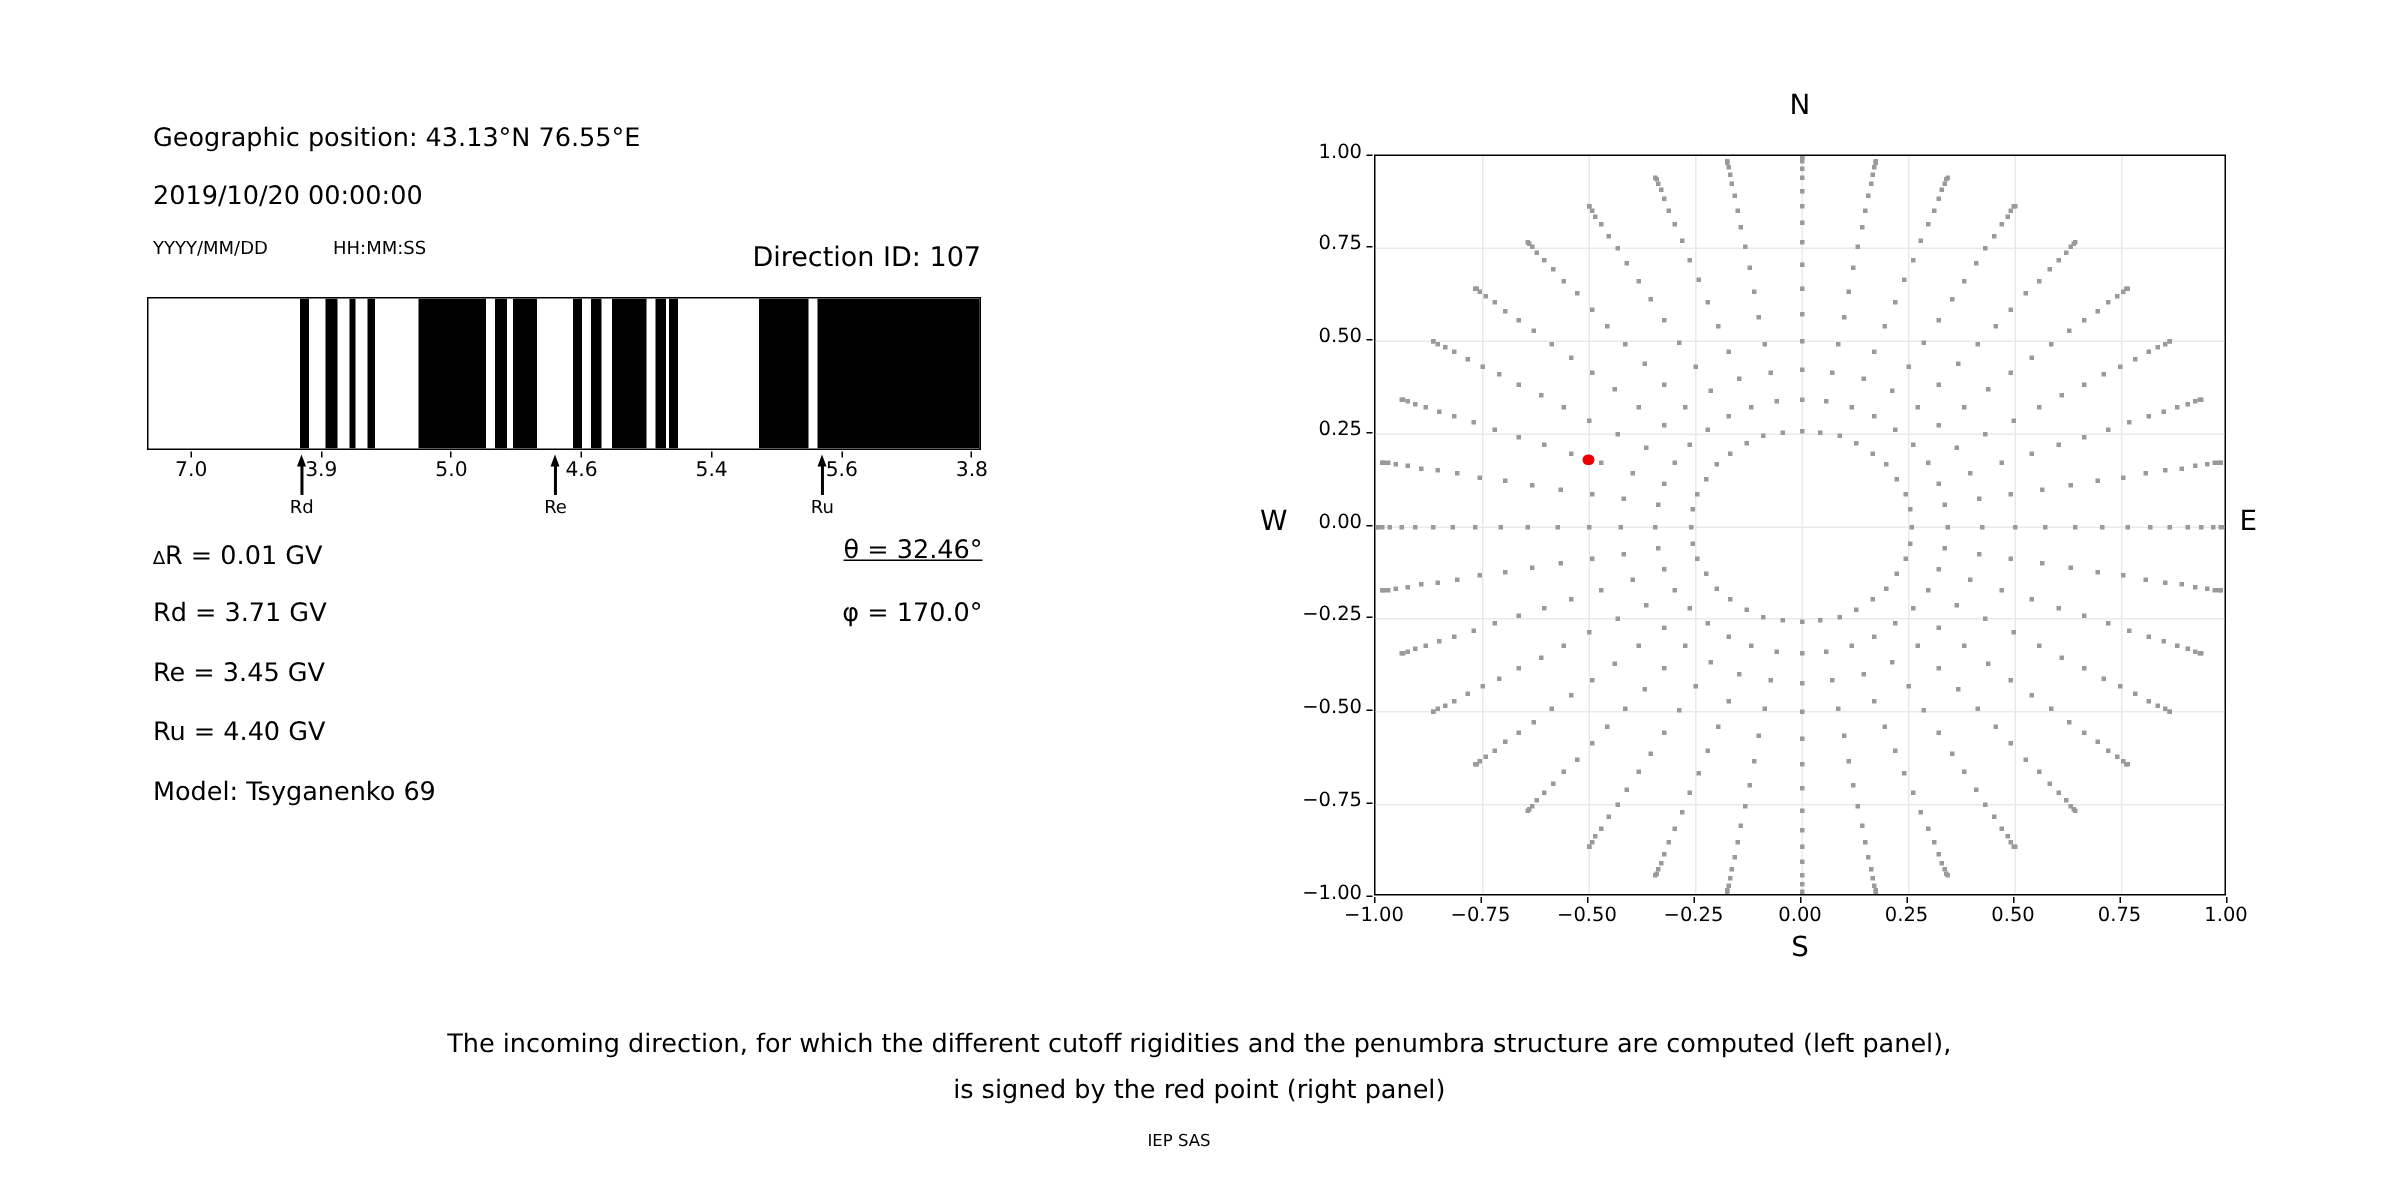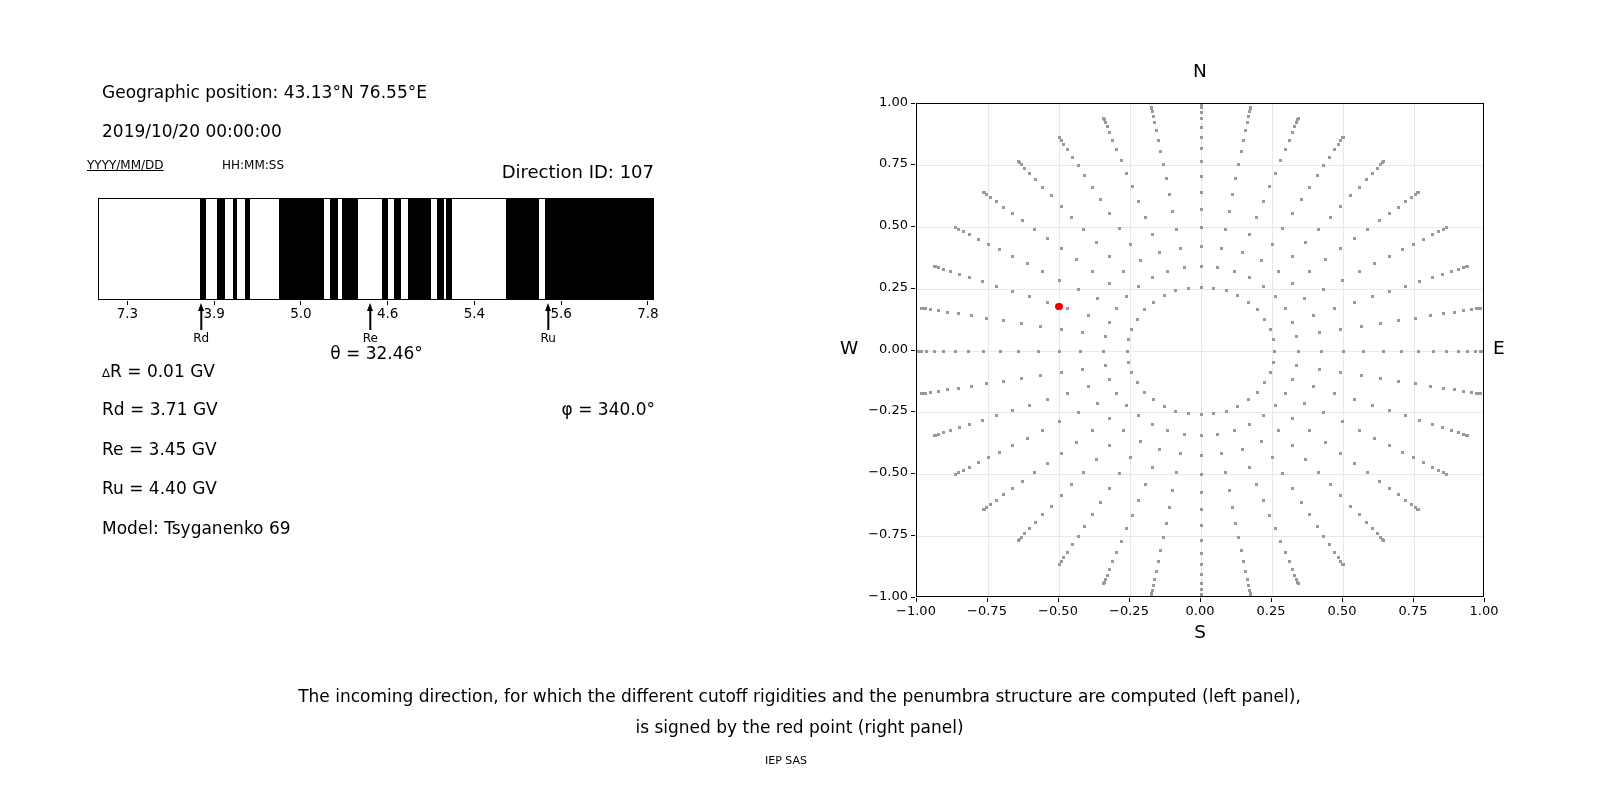--- a/index.html
+++ b/index.html
@@ -30,21 +30,21 @@
   .dir-ylabel{position:absolute;left:-68px;width:60px;text-align:right;font-size:13px;}
   .compass{font-size:18.5px;}
   .caption-line{left:6px;width:1587px;text-align:center;font-size:17px;}
   .credit{left:0;width:1572px;text-align:center;font-size:11px;}
 </style>
 </head>
 <body>
 
 <div class="abs t17" style="left:102px;top:83px;">Geographic position: 43.13°N 76.55°E</div>
 <div class="abs t17" style="left:102px;top:122px;">2019/10/20 00:00:00</div>
-<div class="abs t12" style="left:87px;top:159px;text-decoration:underline;">YYYY/MM/DD</div>
+<div class="abs t12" style="left:102px;top:159px;">YYYY/MM/DD</div>
 <div class="abs t12" style="left:222px;top:159px;">HH:MM:SS</div>
 <div class="abs t18" style="left:98px;top:162px;width:556px;text-align:right;">Direction ID: 107</div>
 
 <div class="abs pen-wrap">
   <div class="pen-box" id="pen-box">
       <div class="pen-bar" style="left: 100.618px; width: 6.07176px; background: rgb(0, 0, 0);"></div>
       <div class="pen-bar" style="left: 117.532px; width: 8.67395px; background: rgb(0, 0, 0);"></div>
       <div class="pen-bar" style="left: 133.579px; width: 4.77067px; background: rgb(0, 0, 0);"></div>
       <div class="pen-bar" style="left: 145.722px; width: 5.20437px; background: rgb(0, 0, 0);"></div>
       <div class="pen-bar" style="left: 179.551px; width: 45.1045px; background: rgb(0, 0, 0);"></div>
@@ -53,52 +53,52 @@
       <div class="pen-bar" style="left: 283.204px; width: 5.63807px; background: rgb(0, 0, 0);"></div>
       <div class="pen-bar" style="left: 294.914px; width: 6.93916px; background: rgb(0, 0, 0);"></div>
       <div class="pen-bar" style="left: 309.226px; width: 22.986px; background: rgb(0, 0, 0);"></div>
       <div class="pen-bar" style="left: 338.284px; width: 6.50546px; background: rgb(0, 0, 0);"></div>
       <div class="pen-bar" style="left: 347.392px; width: 5.63807px; background: rgb(0, 0, 0);"></div>
       <div class="pen-bar" style="left: 406.808px; width: 32.961px; background: rgb(0, 0, 0);"></div>
       <div class="pen-bar" style="left: 445.841px; width: 110.159px; background: rgb(0, 0, 0);"></div>
     </div>
   <div id="pen-axis">
       <div class="pen-tick" style="left: 28.9914px;"></div>
-      <div class="pen-tick-label" style="left: 29.4914px;">7.3</div>
+      <div class="pen-tick-label" style="left: 29.4914px;">7.0</div>
       <div class="pen-tick" style="left: 115.731px;"></div>
       <div class="pen-tick-label" style="left: 116.231px;">3.9</div>
       <div class="pen-tick" style="left: 202.47px;"></div>
       <div class="pen-tick-label" style="left: 202.97px;">5.0</div>
       <div class="pen-tick" style="left: 289.21px;"></div>
       <div class="pen-tick-label" style="left: 289.71px;">4.6</div>
       <div class="pen-tick" style="left: 375.949px;"></div>
       <div class="pen-tick-label" style="left: 376.449px;">5.4</div>
       <div class="pen-tick" style="left: 462.689px;"></div>
       <div class="pen-tick-label" style="left: 463.189px;">5.6</div>
       <div class="pen-tick" style="left: 549.428px;"></div>
-      <div class="pen-tick-label" style="left: 549.928px;">7.8</div>
+      <div class="pen-tick-label" style="left: 549.928px;">3.8</div>
       <div class="pen-arrow-head" style="left: 103.22px;"></div>
       <div class="pen-arrow-stem" style="left: 103.22px;"></div>
       <div class="pen-marker-label" style="left: 103.22px;">Rd</div>
       <div class="pen-arrow-head" style="left: 272.362px;"></div>
       <div class="pen-arrow-stem" style="left: 272.362px;"></div>
       <div class="pen-marker-label" style="left: 272.362px;">Re</div>
       <div class="pen-arrow-head" style="left: 450.178px;"></div>
       <div class="pen-arrow-stem" style="left: 450.178px;"></div>
       <div class="pen-marker-label" style="left: 450.178px;">Ru</div>
     </div>
 </div>
 
 <div class="abs t17" style="left:102px;top:362px;"><span style="font-size:12px;">∆</span><span>R = 0.01 GV</span></div>
 <div class="abs t17" style="left:102px;top:400px;">Rd = 3.71 GV</div>
 <div class="abs t17" style="left:102px;top:440px;">Re = 3.45 GV</div>
 <div class="abs t17" style="left:102px;top:479px;">Ru = 4.40 GV</div>
 <div class="abs t17" style="left:102px;top:519px;">Model: Tsyganenko 69</div>
-<div class="abs t17" style="left:98px;top:344px;width:557px;text-align:center;">θ = 32.46°</div>
-<div class="abs t17" style="left:98px;top:400px;width:557px;text-align:right;">φ = 340.0°</div>
+<div class="abs t17" style="left:98px;top:358px;width:557px;text-align:right;text-decoration:underline;">θ = 32.46°</div>
+<div class="abs t17" style="left:98px;top:400px;width:557px;text-align:right;">φ = 170.0°</div>
 
 <div class="abs dir-wrap" id="dir-wrap">
   <div class="abs compass" style="left:0;top:-43px;width:568px;text-align:center;">N</div>
   <div class="abs compass" style="left:0;top:518px;width:568px;text-align:center;">S</div>
   <div class="abs compass" style="left:-76px;top:234px;">W</div>
   <div class="abs compass" style="left:577px;top:234px;">E</div>
   <div class="dir-box" id="dir-box">
       <div class="grid-v" style="left: 70.5px; background: rgb(233, 233, 233);"></div>
       <div class="grid-h" style="top: 431.75px; background: rgb(233, 233, 233);"></div>
       <div class="grid-v" style="left: 141.5px; background: rgb(233, 233, 233);"></div>

